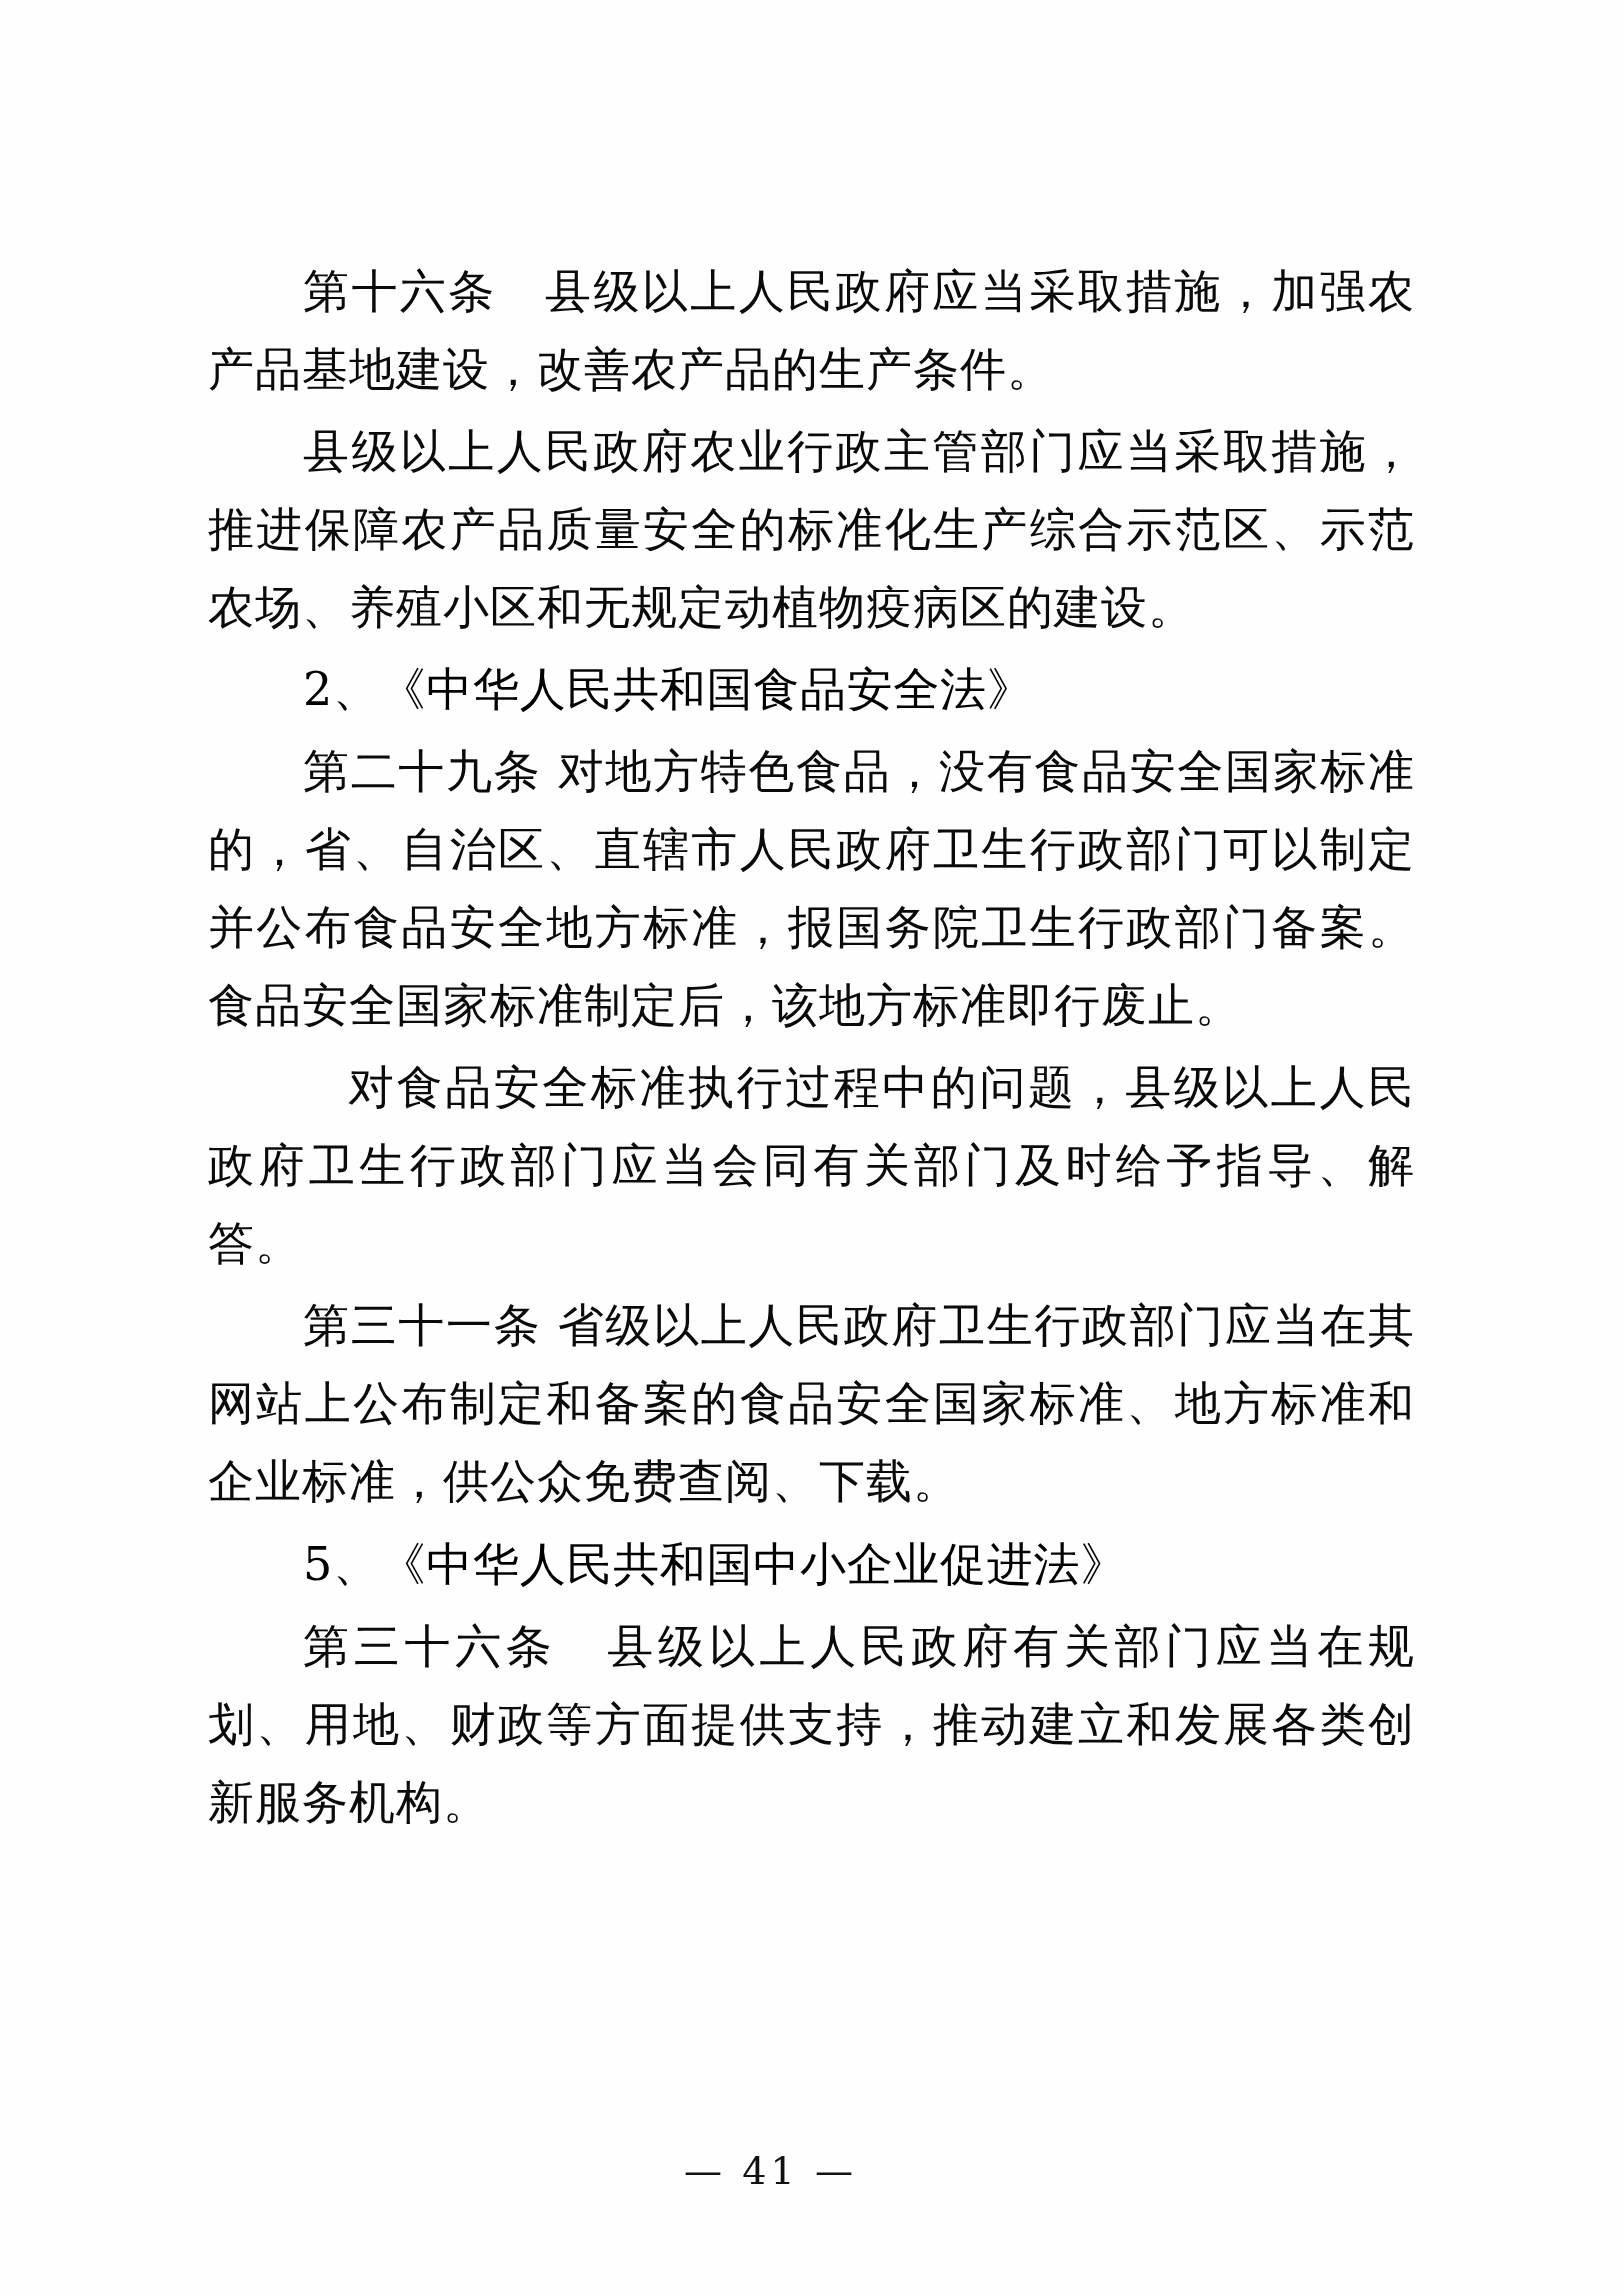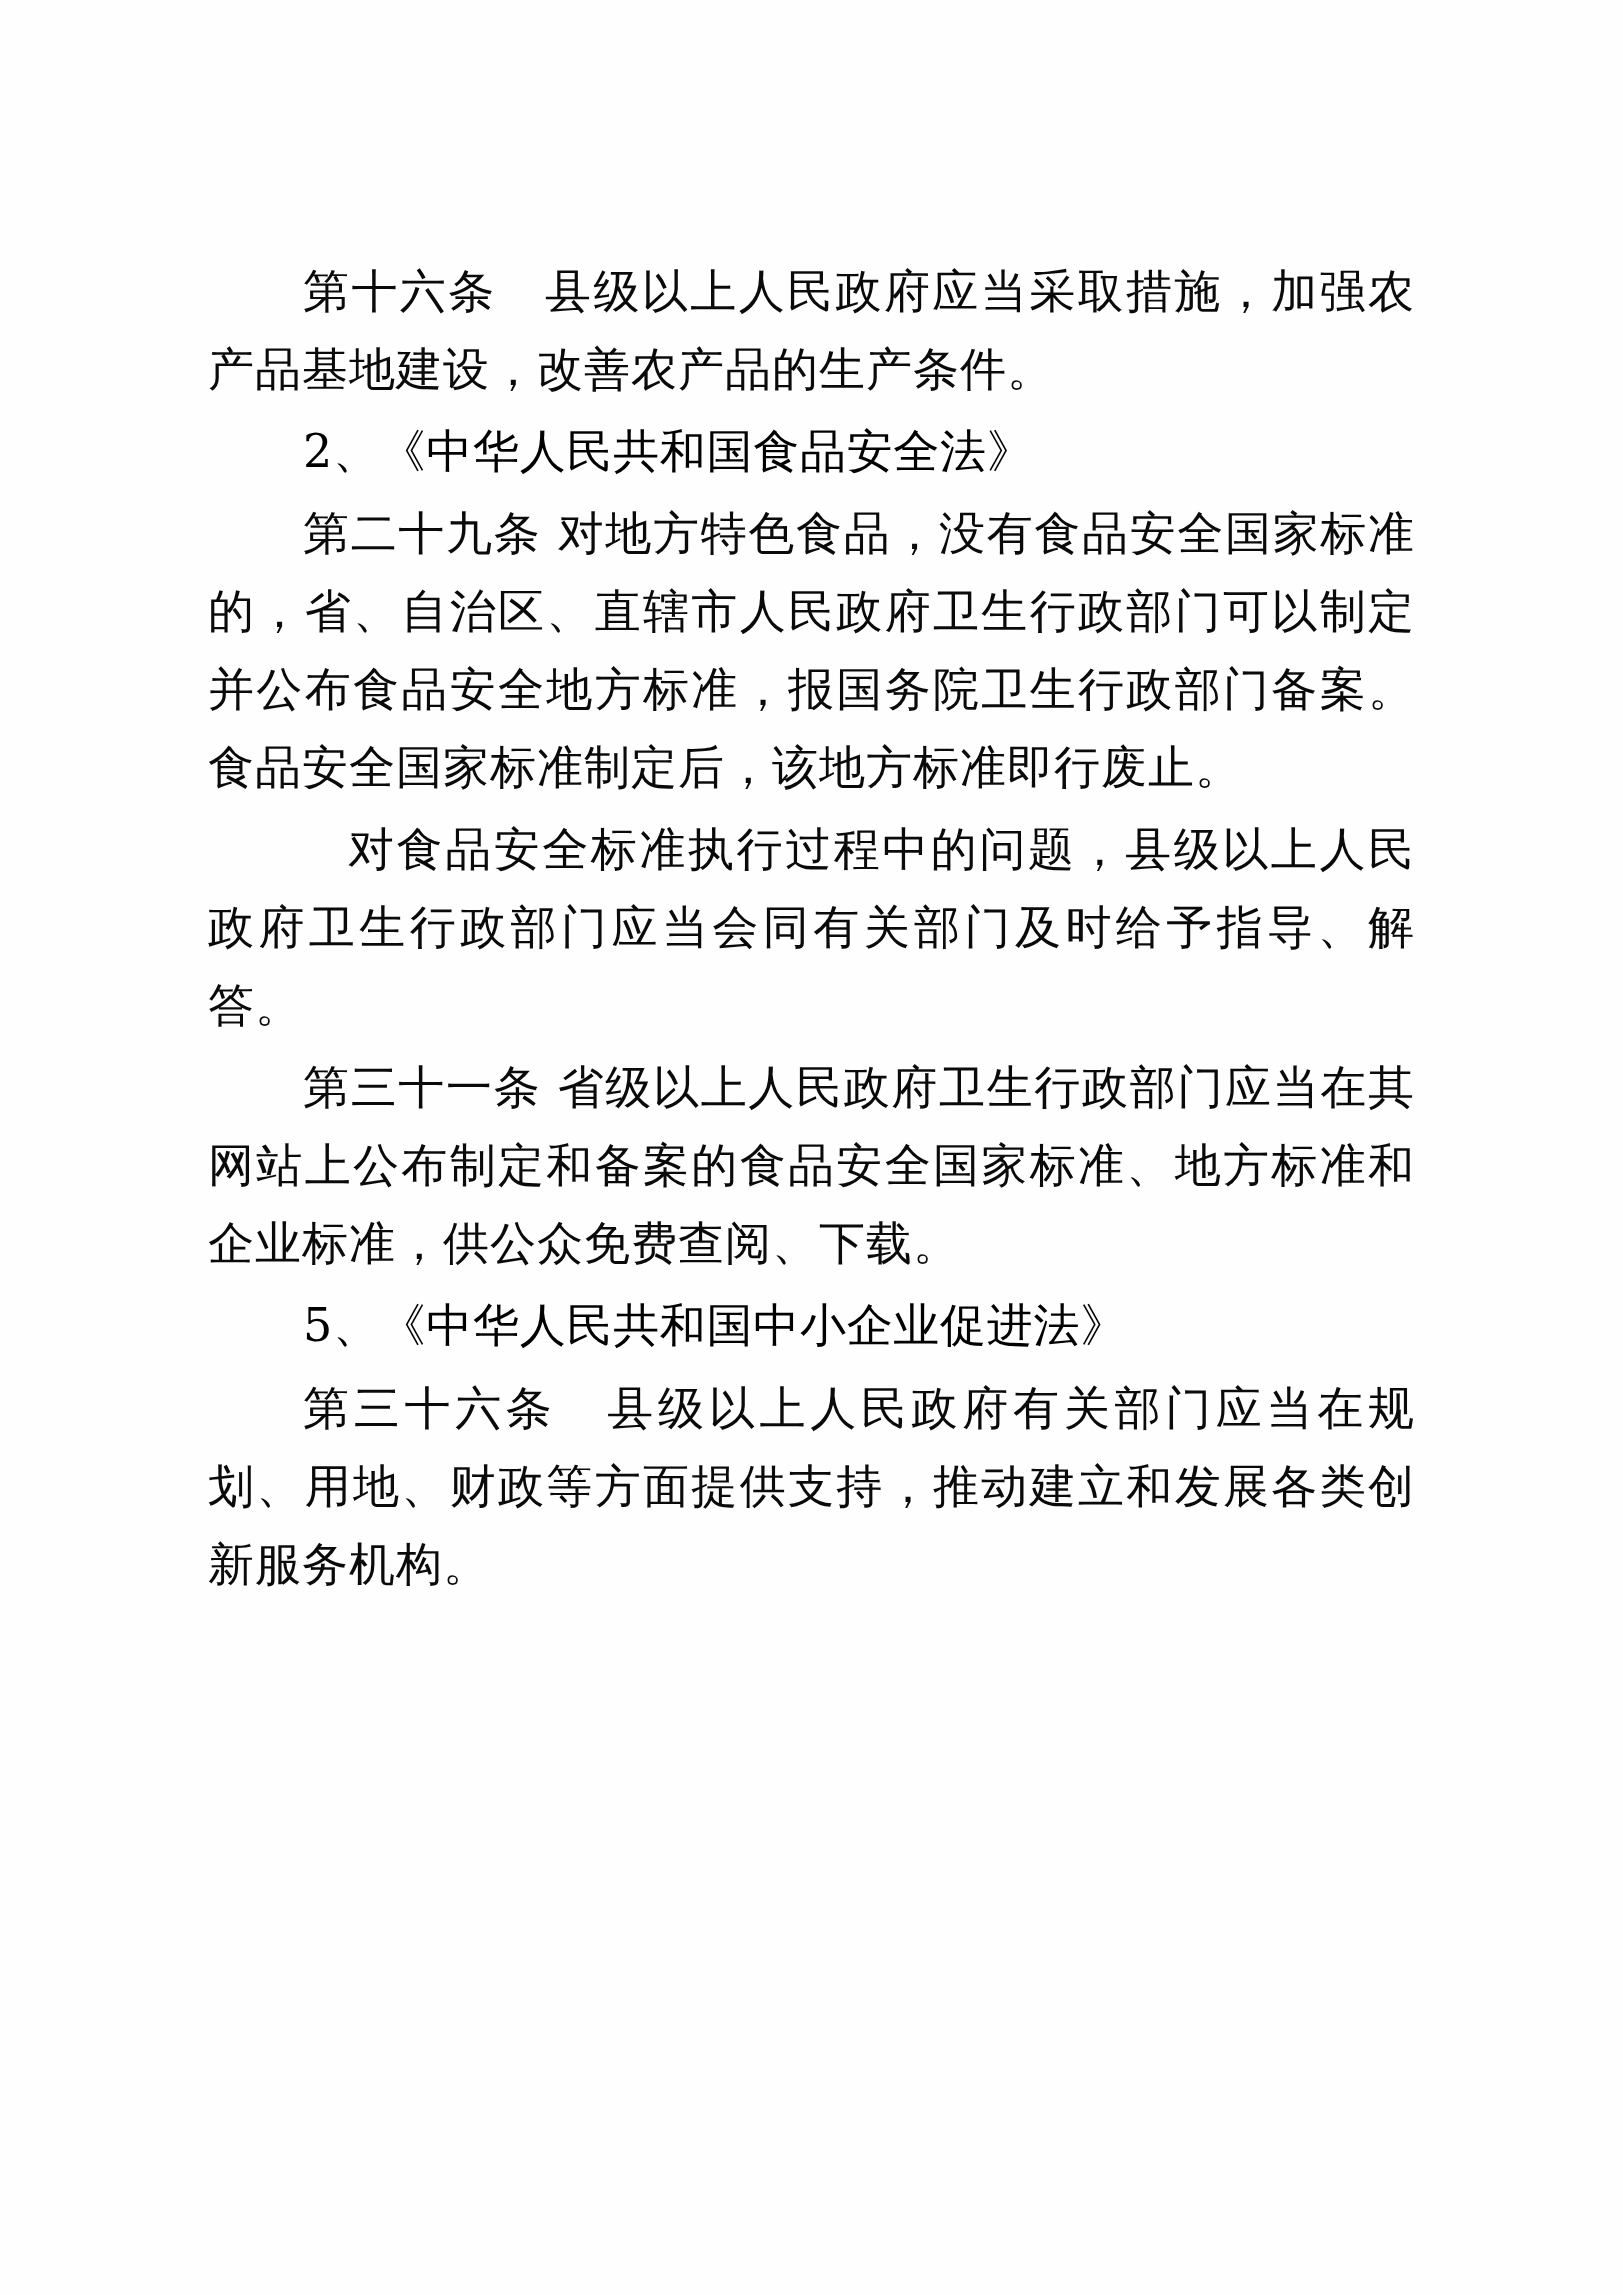--- a/index.html
+++ b/index.html
@@ -61,32 +61,34 @@
 </style>
 </head>
 <body>
 
 <div class="page">
 
   <div class="content">
 
     <p class="para indent2">第十六条　县级以上人民政府应当采取措施，加强农产品基地建设，改善农产品的生产条件。</p>
 
+    <p class="para indent2">县级以上人民政府农业行政主管部门应当采取措施，推进保障农产品质量安全的标准化生产综合示范区、示范农场、养殖小区和无规定动植物疫病区的建设。</p>
 
     <p class="heading">2、《中华人民共和国食品安全法》</p>
 
     <p class="para indent2">第二十九条 对地方特色食品，没有食品安全国家标准的，省、自治区、直辖市人民政府卫生行政部门可以制定并公布食品安全地方标准，报国务院卫生行政部门备案。食品安全国家标准制定后，该地方标准即行废止。</p>
 
 
     <p class="para indent3">对食品安全标准执行过程中的问题，县级以上人民政府卫生行政部门应当会同有关部门及时给予指导、解答。</p>
 
     <p class="para indent2">第三十一条 省级以上人民政府卫生行政部门应当在其网站上公布制定和备案的食品安全国家标准、地方标准和企业标准，供公众免费查阅、下载。</p>
 
     <p class="heading">5、《中华人民共和国中小企业促进法》</p>
 
     <p class="para indent2">第三十六条　县级以上人民政府有关部门应当在规划、用地、财政等方面提供支持，推动建立和发展各类创新服务机构。</p>
 
 
   </div>
 
+  <div class="page-number">— 41 —</div>
 
 </div>
 
 
 </body></html>

